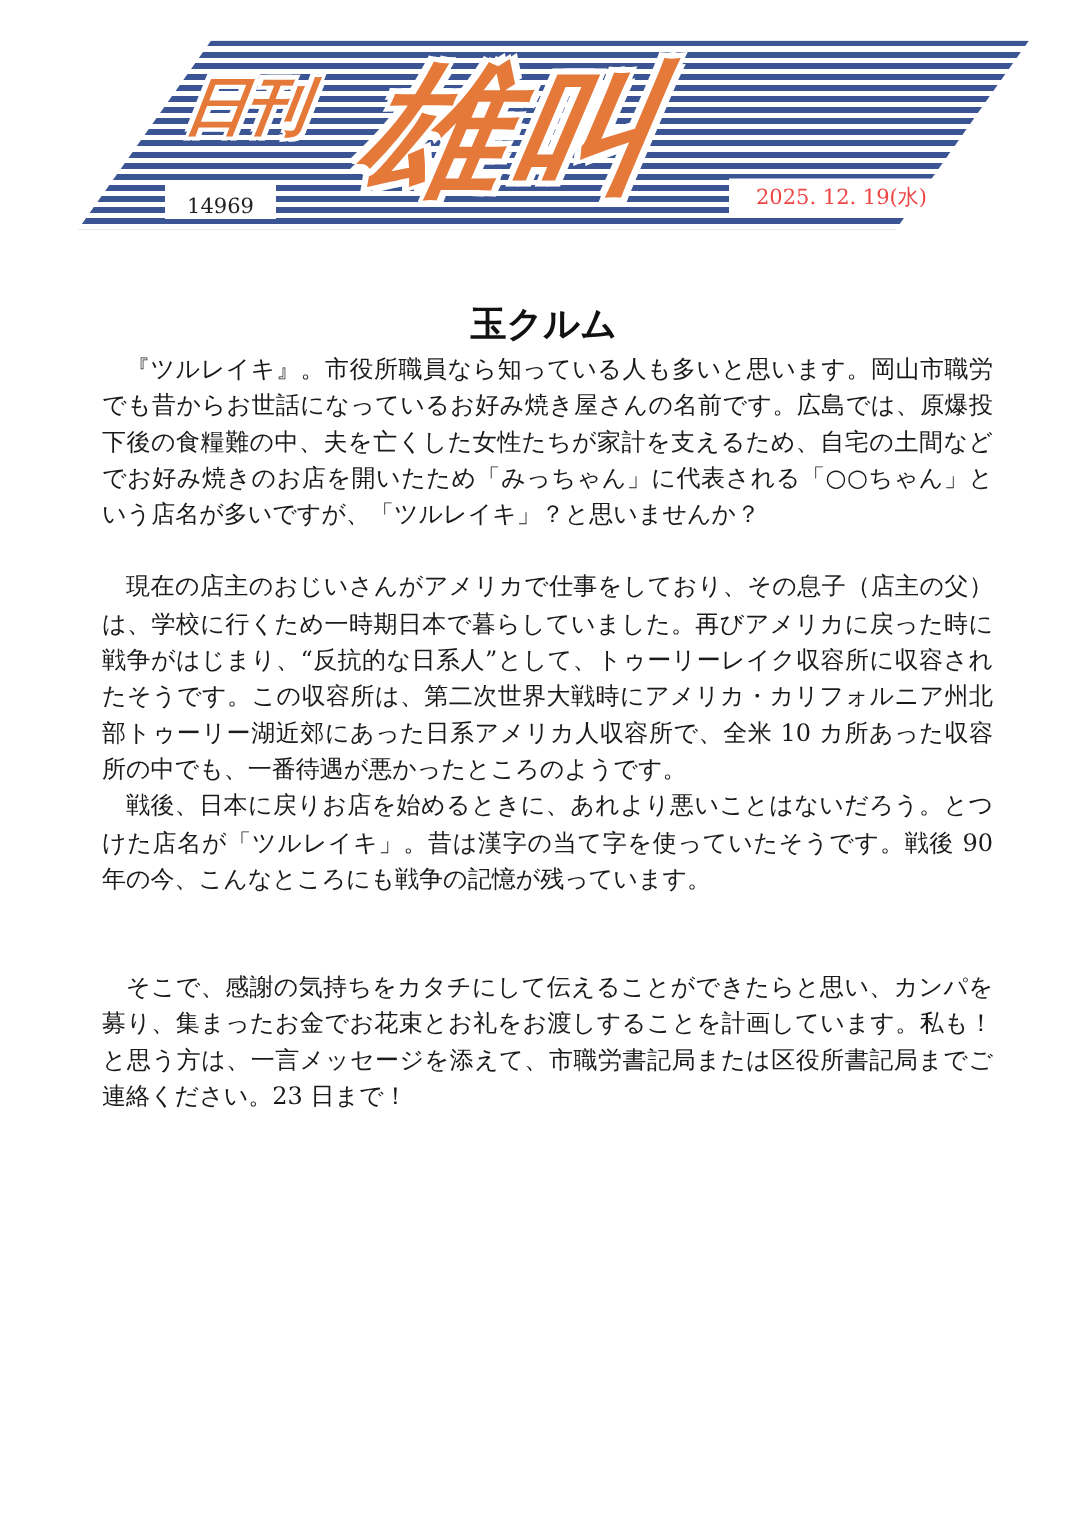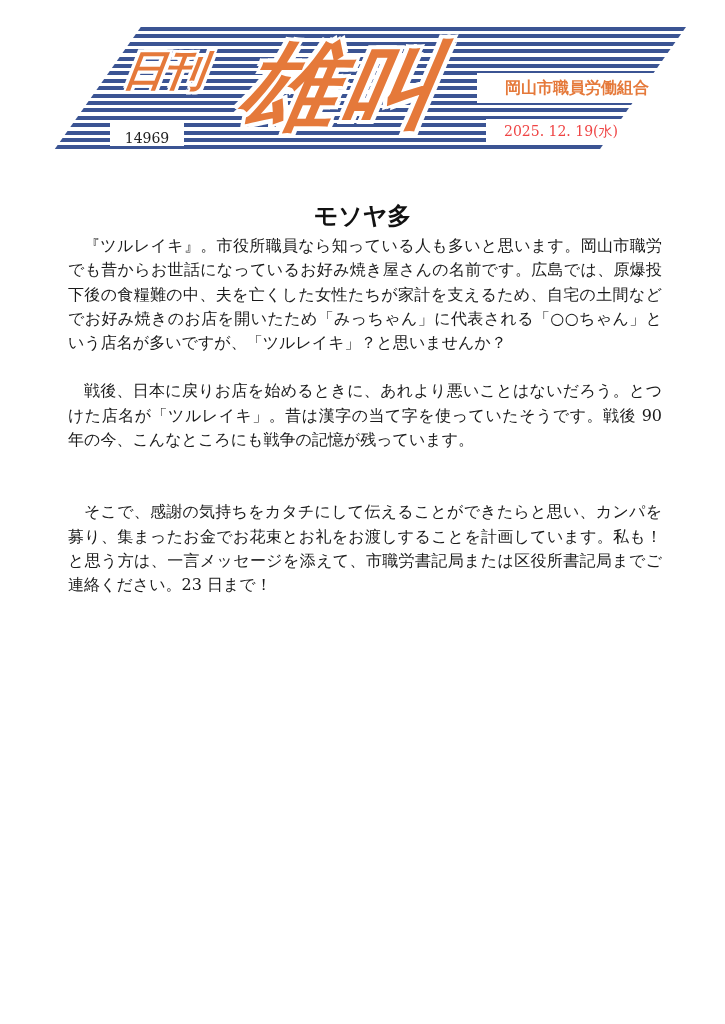--- a/index.html
+++ b/index.html
@@ -43,33 +43,31 @@
   .para { margin: 0; text-indent: 1em; }
   .gap { height: 24px; }
 </style>
 </head>
 <body>
 
 <header class="masthead">
   <div class="stripes"></div>
   <div class="logo-small">日刊</div>
   <div class="logo-big">雄叫</div>
-  <div class="union-box">
-    <span class="union-name">岡山市職員労働組合</span>
-  </div>
   <div class="issue-box">
     <span class="issue-no">14969</span>
   </div>
   <div class="date-box">
     <span class="date">2025. 12. 19(水)</span>
   </div>
 </header>
 
-<h1 class="title">モソヤ多</h1>
+<h1 class="title">玉クルム</h1>
 
 <main class="body">
   <p class="para">『ツルレイキ』。市役所職員なら知っている人も多いと思います。岡山市職労でも昔からお世話になっているお好み焼き屋さんの名前です。広島では、原爆投下後の食糧難の中、夫を亡くした女性たちが家計を支えるため、自宅の土間などでお好み焼きのお店を開いたため「みっちゃん」に代表される「○○ちゃん」という店名が多いですが、「ツルレイキ」？と思いませんか？</p>
   <div class="gap"></div>
+  <p class="para">現在の店主のおじいさんがアメリカで仕事をしており、その息子（店主の父）は、学校に行くため一時期日本で暮らしていました。再びアメリカに戻った時に戦争がはじまり、“反抗的な日系人”として、トゥーリーレイク収容所に収容されたそうです。この収容所は、第二次世界大戦時にアメリカ・カリフォルニア州北部トゥーリー湖近郊にあった日系アメリカ人収容所で、全米 10 カ所あった収容所の中でも、一番待遇が悪かったところのようです。</p>
   <p class="para">戦後、日本に戻りお店を始めるときに、あれより悪いことはないだろう。とつけた店名が「ツルレイキ」。昔は漢字の当て字を使っていたそうです。戦後 90 年の今、こんなところにも戦争の記憶が残っています。</p>
   <div class="gap"></div>
   <div class="gap"></div>
   <p class="para">そこで、感謝の気持ちをカタチにして伝えることができたらと思い、カンパを募り、集まったお金でお花束とお礼をお渡しすることを計画しています。私も！と思う方は、一言メッセージを添えて、市職労書記局または区役所書記局までご連絡ください。23 日まで！</p>
 </main>
 
 </body></html>

